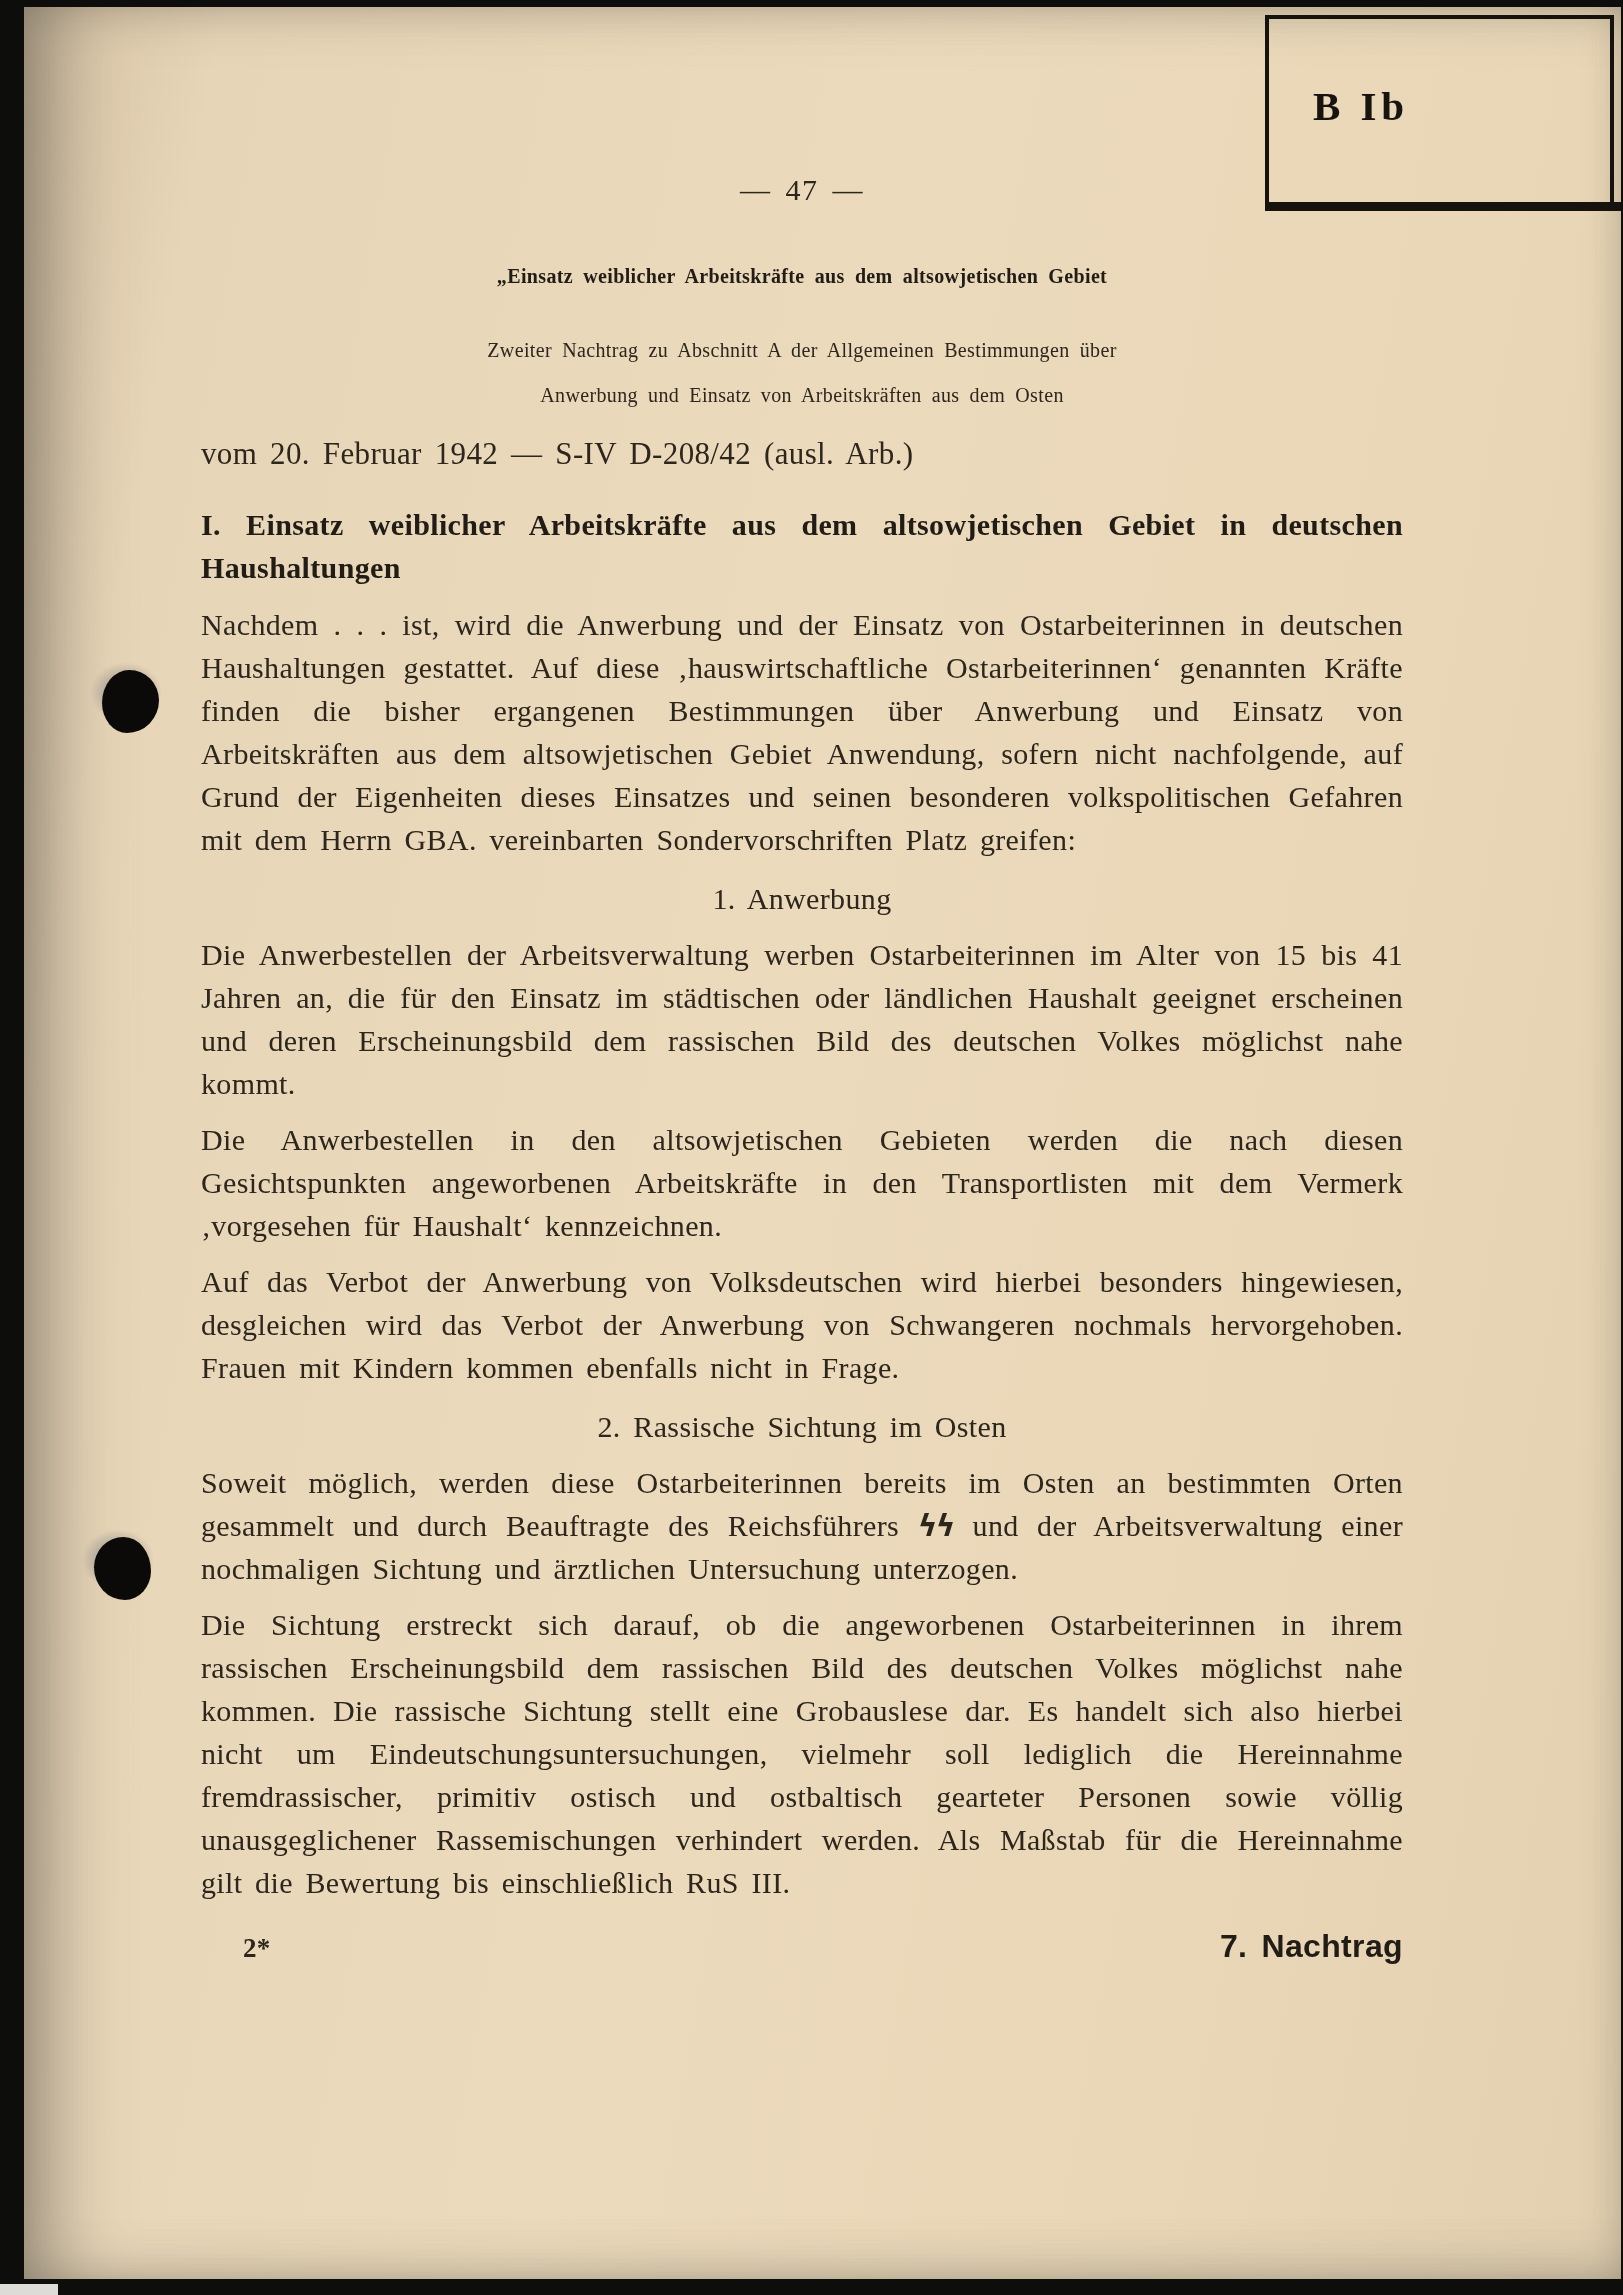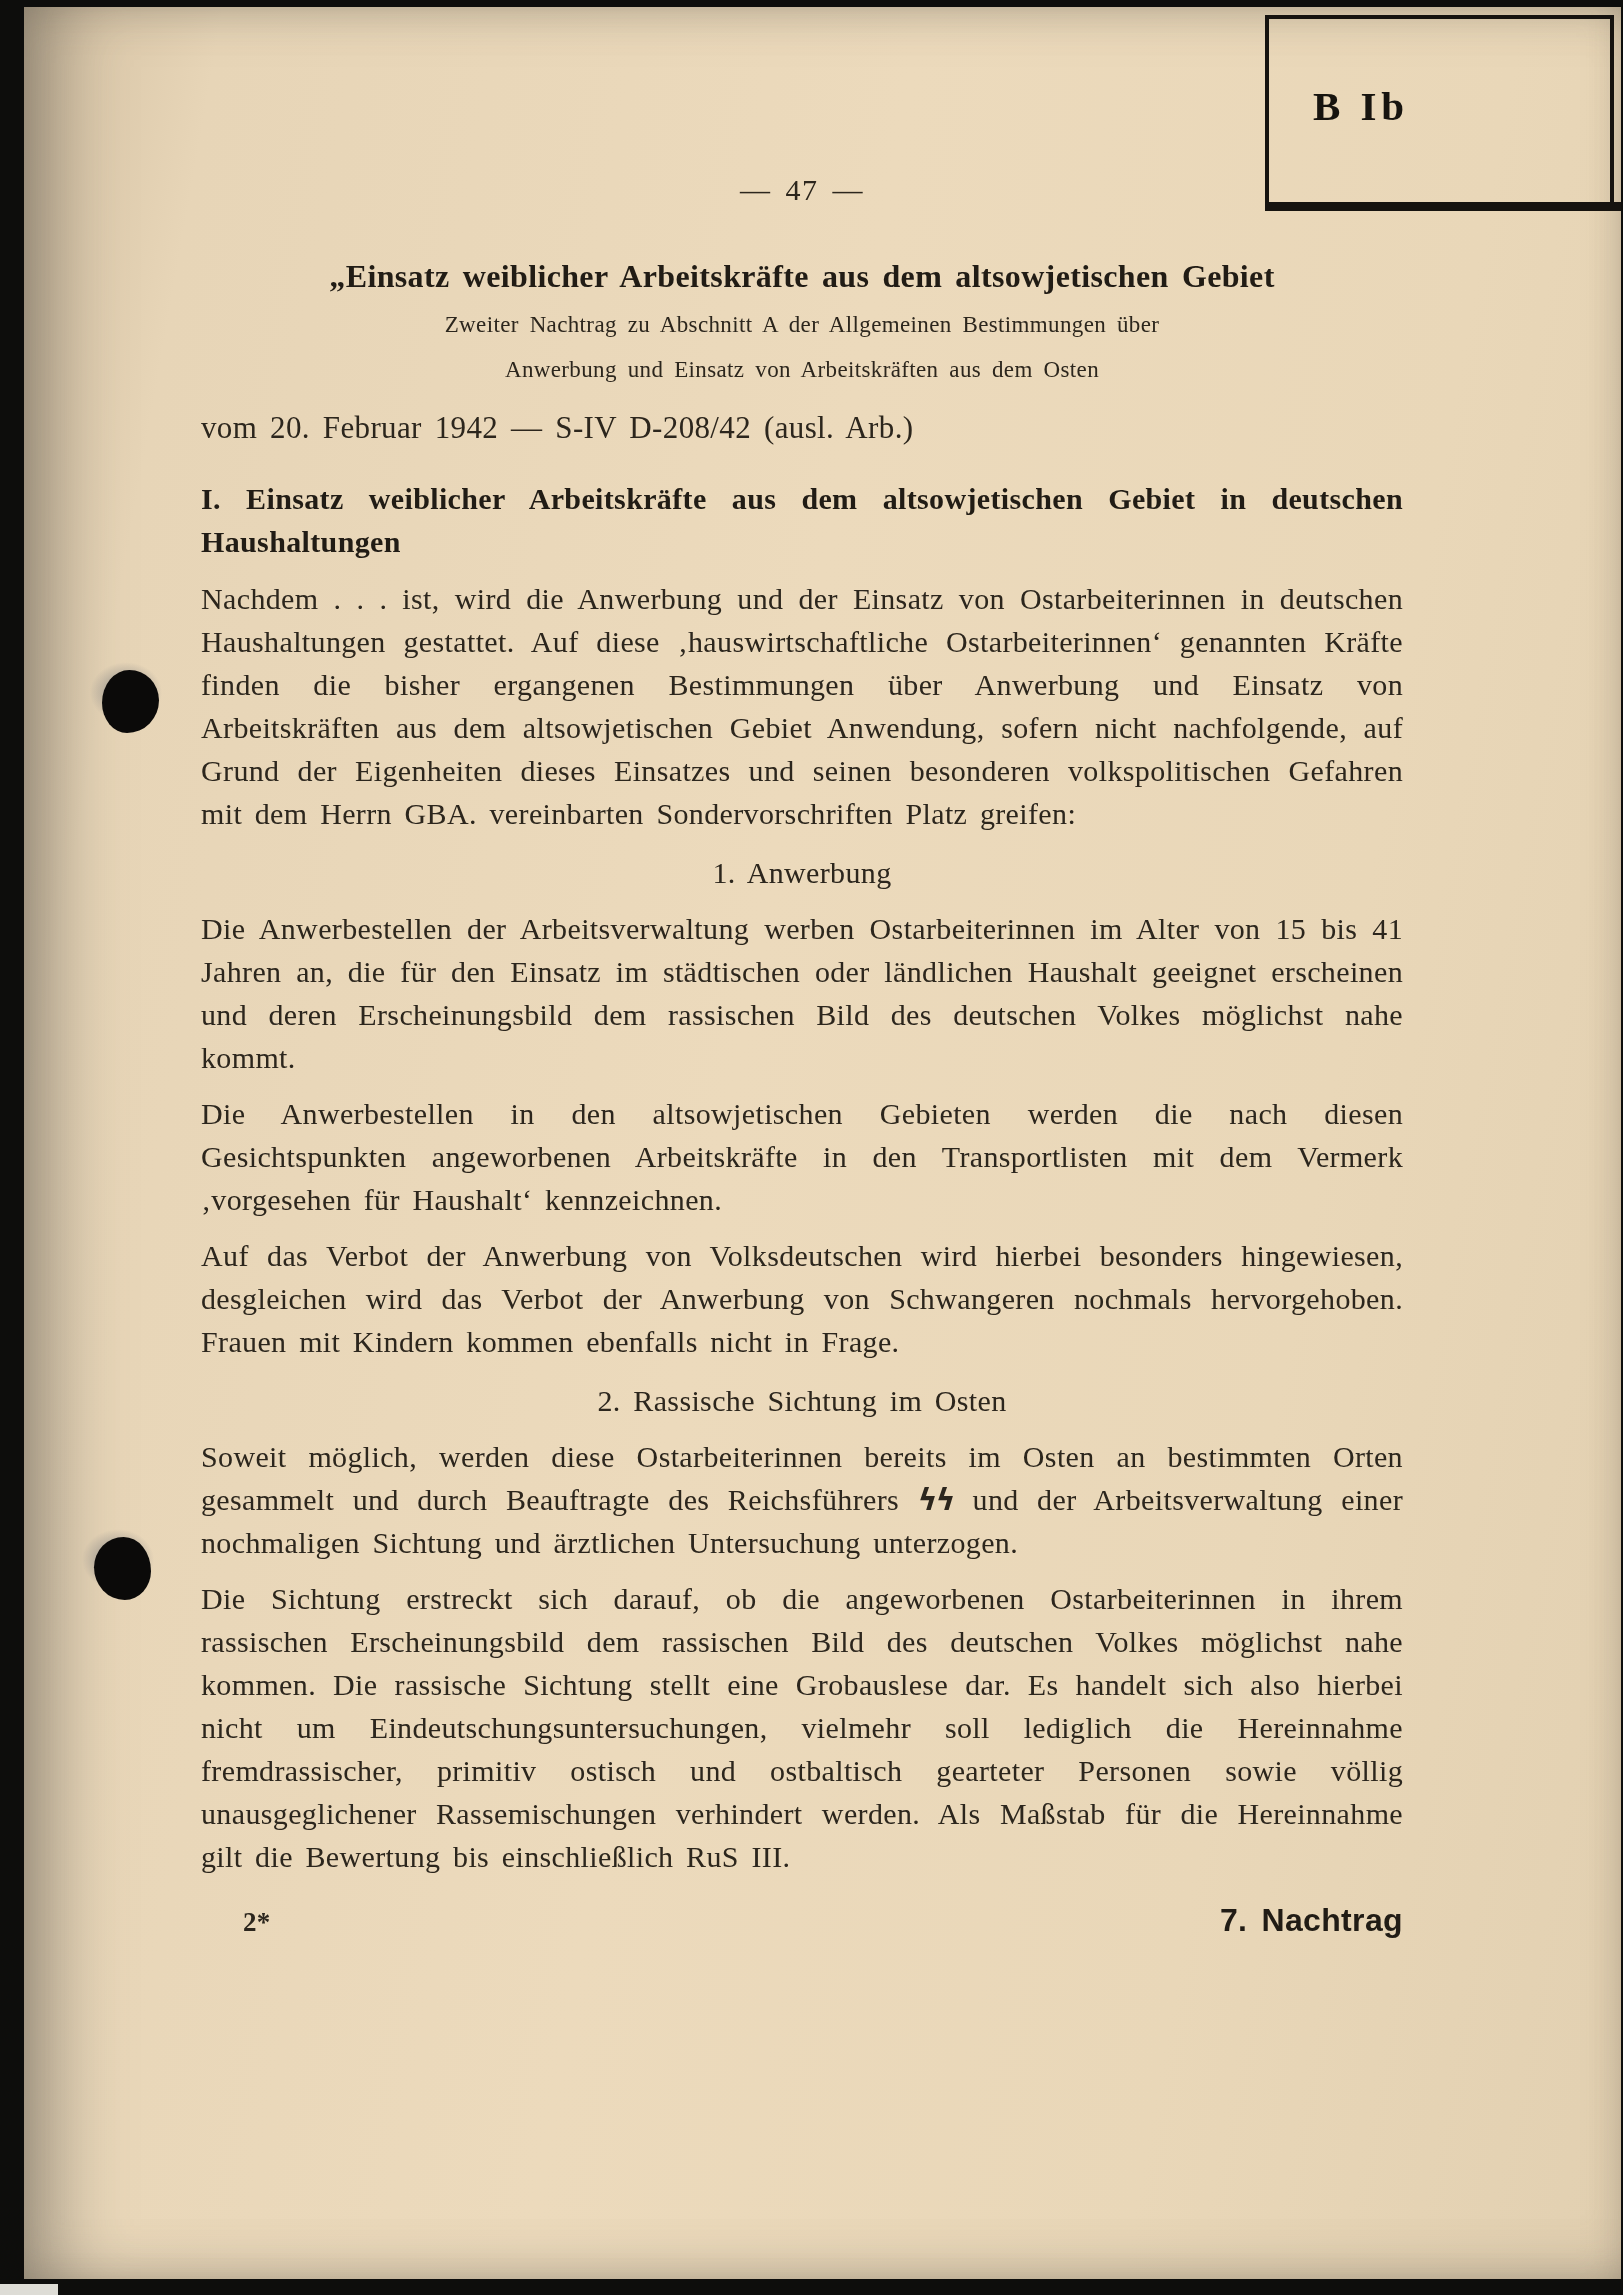--- a/index.html
+++ b/index.html
@@ -29,22 +29,22 @@
   .corner-rule {
     position:absolute; top:195px; left:1241px; right:0; height:9px; background:#16130f;
   }
   
   .content {
     position:absolute; left:177px; top:0; width:1202px;
     color:#2c261d; font-size:30px; line-height:43px;
     text-align:justify; word-spacing:0.16em; letter-spacing:0.012em;
   }
   .pagenum { margin-top:161px; text-align:center; font-size:30px; letter-spacing:1.6px; }
-  .title { margin-top:42px; text-align:center; font-weight:bold; font-size:32px; line-height:46px; color:#211c15; }
-  .subtitle { margin-top:3px; text-align:center; font-size:23px; line-height:45px; }
+  .title { margin-top:42px; text-align:center; font-weight:bold; font-size:20px; line-height:46px; color:#211c15; }
+  .subtitle { margin-top:29px; text-align:center; font-size:20px; line-height:45px; }
   .dateline { margin-top:14px; text-align:left; font-size:31px; }
   .heading-roman { margin:28px 0 14.6px 0; font-weight:bold; color:#211c15; }
   p.body { margin:0 0 13px 0; }
   .sec-heading { margin:16px 0 13px 0; text-align:center; }
   .runes { font-family:"DejaVu Sans",sans-serif; font-weight:bold; letter-spacing:-1.6px; }
   .footer-row { display:flex; justify-content:space-between; align-items:baseline; margin-top:21px; }
   .footmark { padding-left:42px; font-size:27px; font-weight:bold; }
   .footer-right { font-weight:bold; font-size:32px; font-family:"Liberation Sans","DejaVu Sans",sans-serif; color:#211c15; }
   
   .hole { position:absolute; }

